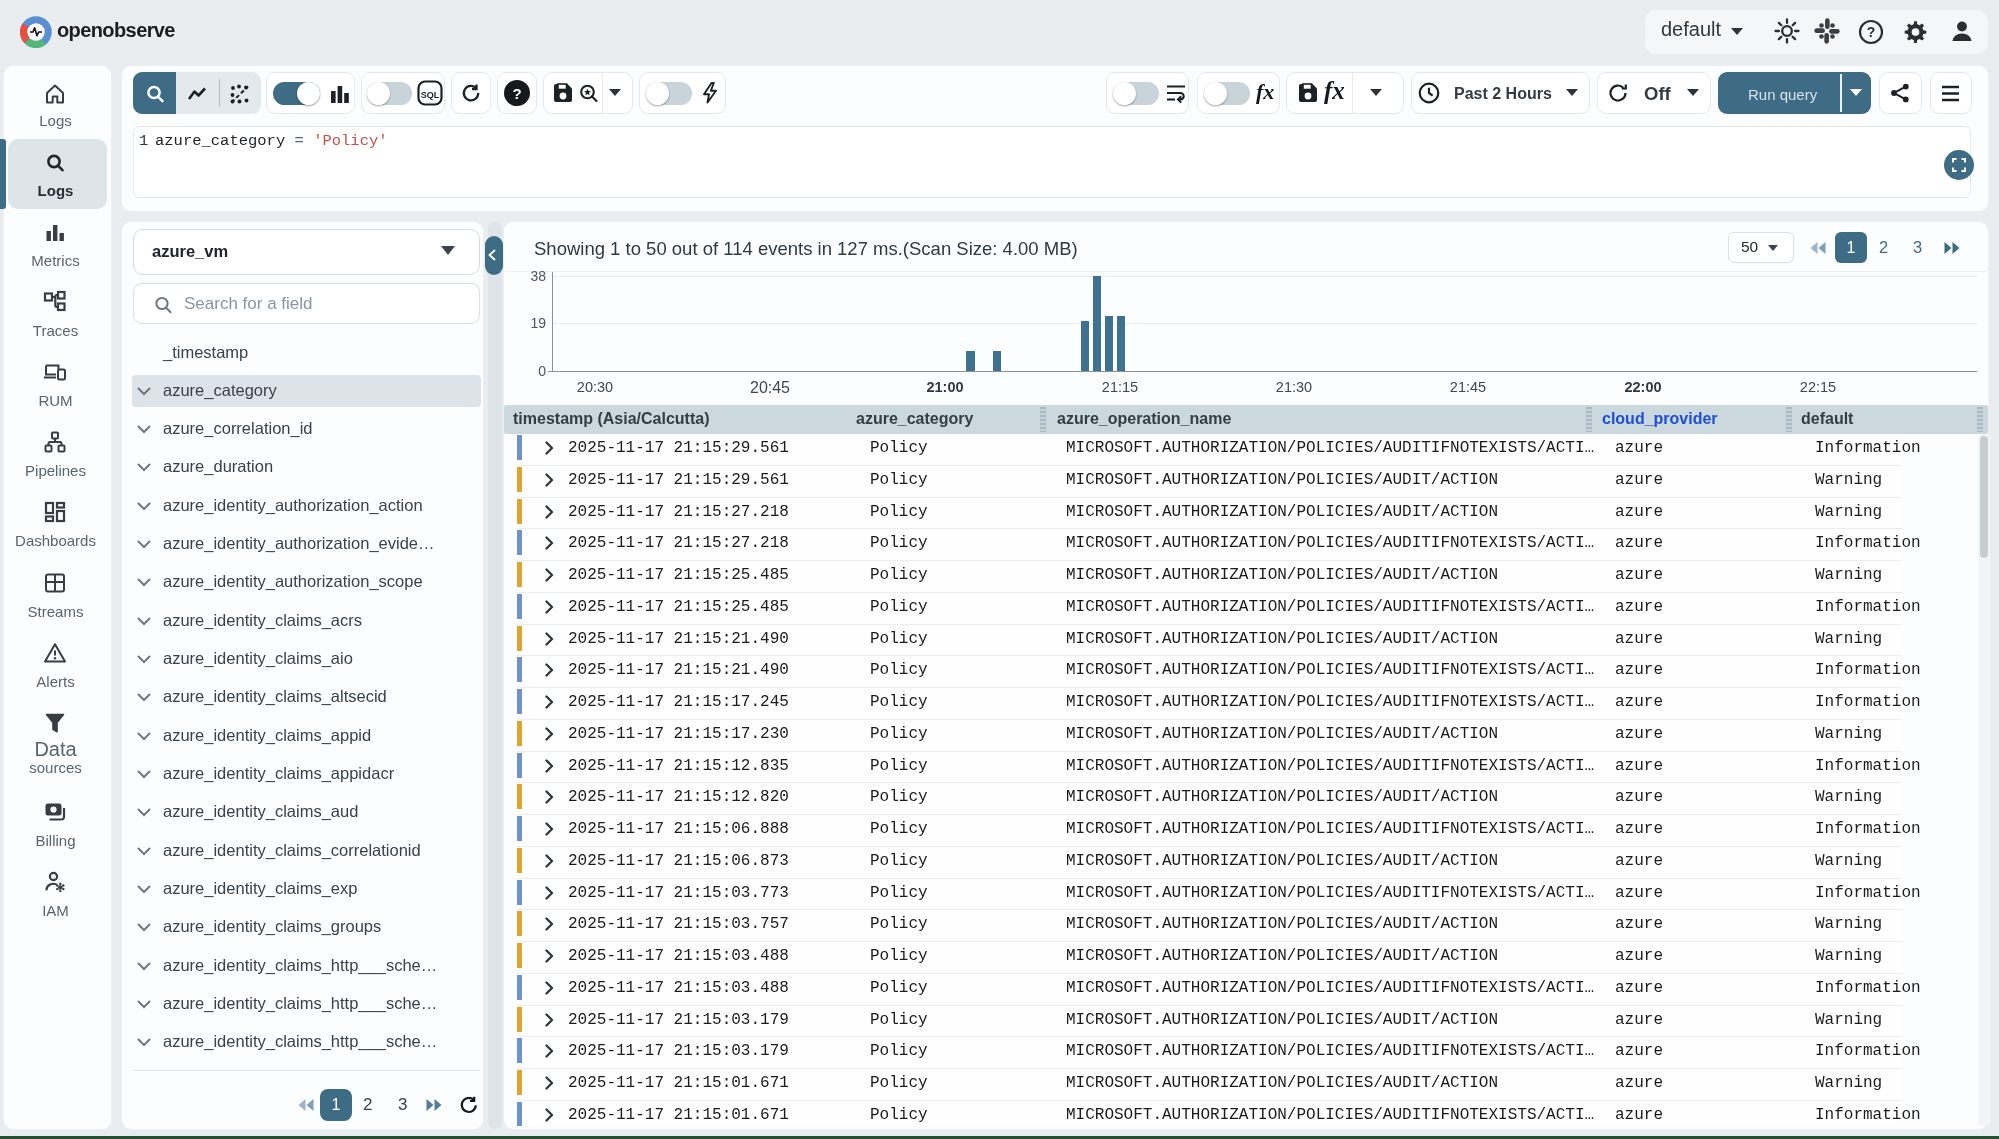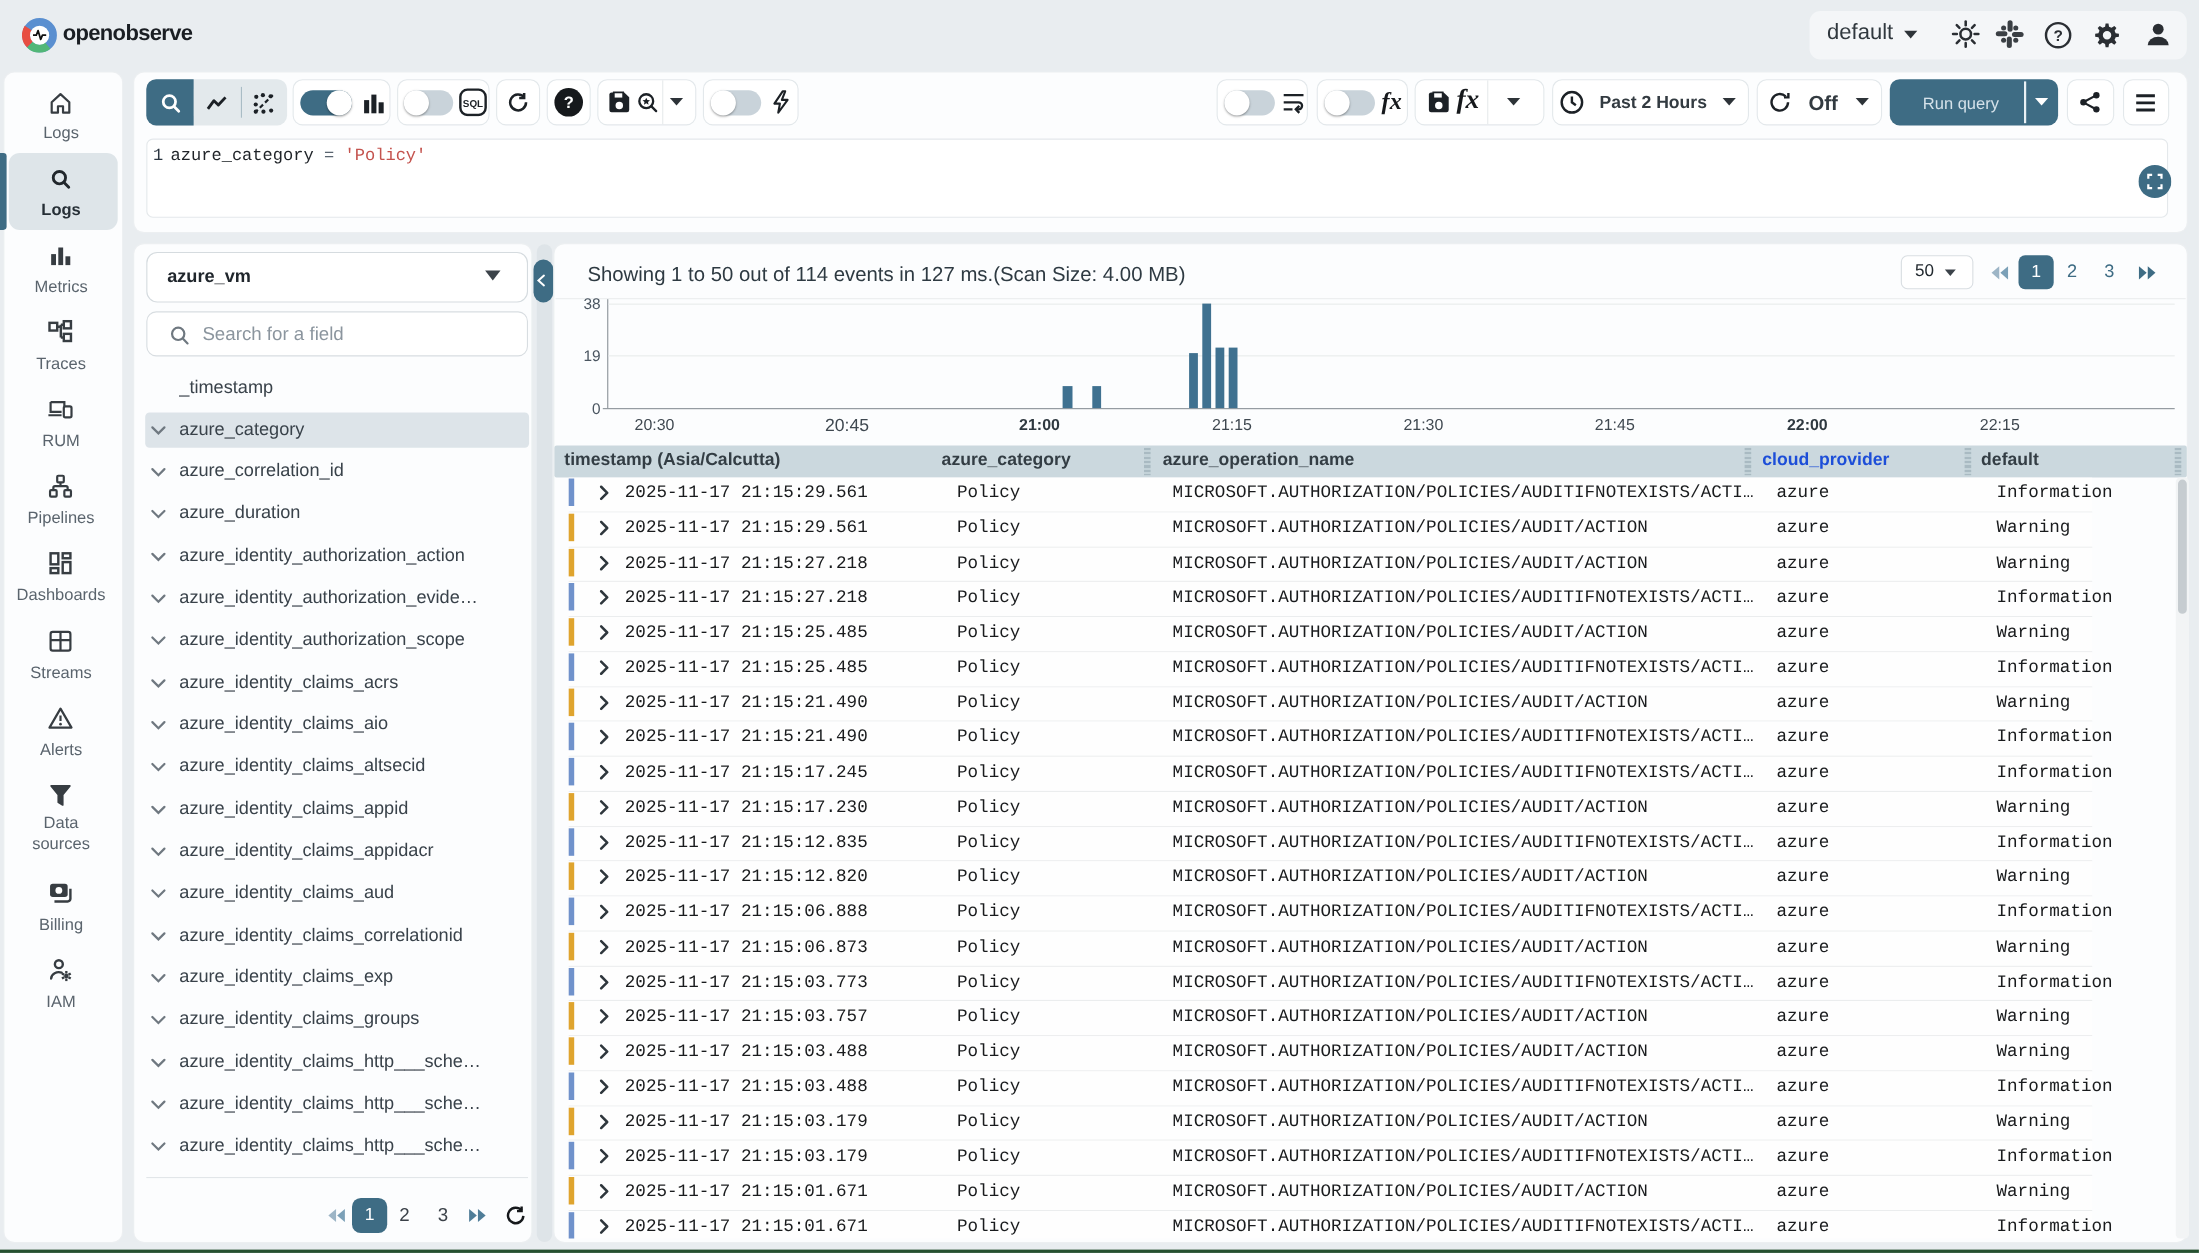--- a/index.html
+++ b/index.html
@@ -120,21 +120,21 @@
 <div class="sideitem" style="top:602px;height:20px;line-height:20px;color:#5a646d;font-weight:400;font-size:15px;">Streams</div>
 <svg class="abs" style="left:43px;top:641px;" width="24" height="24" viewBox="0 0 24 24" fill="none">
     <path d="M12 3.2 L22 20.5 H2 Z" stroke="#373d42" stroke-width="2" stroke-linejoin="round"></path>
     <line x1="12" y1="9.5" x2="12" y2="14.5" stroke="#373d42" stroke-width="2"></line>
     <circle cx="12" cy="17.3" r="1.2" fill="#373d42"></circle>
   </svg>
 <div class="sideitem" style="top:672px;height:20px;line-height:20px;color:#5a646d;font-weight:400;font-size:15px;">Alerts</div>
 <svg class="abs" style="left:43px;top:711px;" width="24" height="24" viewBox="0 0 24 24" fill="none">
     <path d="M3.5 3.5 H20.5 L14 11.5 V20.8 L10 18.3 V11.5 Z" fill="#373d42" stroke="#373d42" stroke-width="1.6" stroke-linejoin="round"></path>
   </svg>
-<div class="sideitem" style="top:739px;height:20px;line-height:20px;color:#5a646d;font-weight:400;font-size:15px;">Data</div>
+<div class="sideitem" style="top:739px;height:20px;line-height:20px;color:#5a646d;font-weight:400;font-size:20px;">Data</div>
 <div class="sideitem" style="top:758px;height:20px;line-height:20px;color:#5a646d;font-weight:400;font-size:15px;">sources</div>
 <svg class="abs" style="left:43px;top:800px;" width="24" height="24" viewBox="0 0 24 24" fill="none">
     <rect x="2.5" y="3.5" width="16" height="12" rx="2.5" fill="#373d42"></rect>
     <circle cx="10.5" cy="9.5" r="3.1" fill="#fff"></circle>
     <path d="M21 8 V17 a2.5 2.5 0 0 1-2.5 2.5 H6.5" stroke="#373d42" stroke-width="2.2" fill="none"></path>
   </svg>
 <div class="sideitem" style="top:831px;height:20px;line-height:20px;color:#5a646d;font-weight:400;font-size:15px;">Billing</div>
 <svg class="abs" style="left:43px;top:870px;" width="24" height="24" viewBox="0 0 24 24" fill="none">
     <circle cx="10.5" cy="6.5" r="3.6" stroke="#373d42" stroke-width="2.2"></circle>
     <path d="M3.5 19.5 a7 6 0 0 1 9.5-5.3" stroke="#373d42" stroke-width="2.2" fill="none" stroke-linecap="round"></path>

